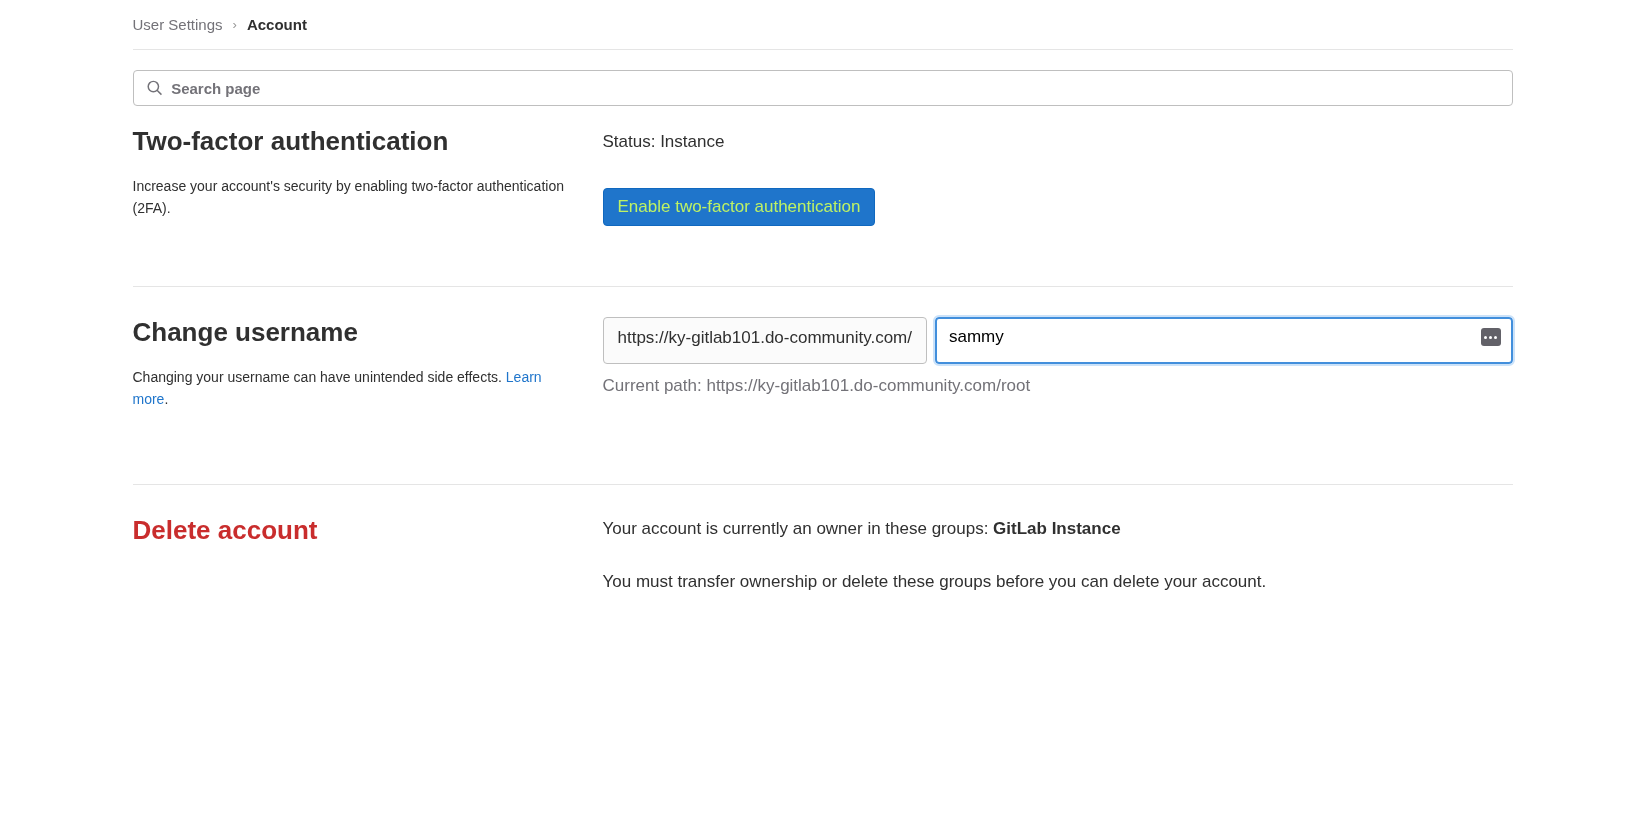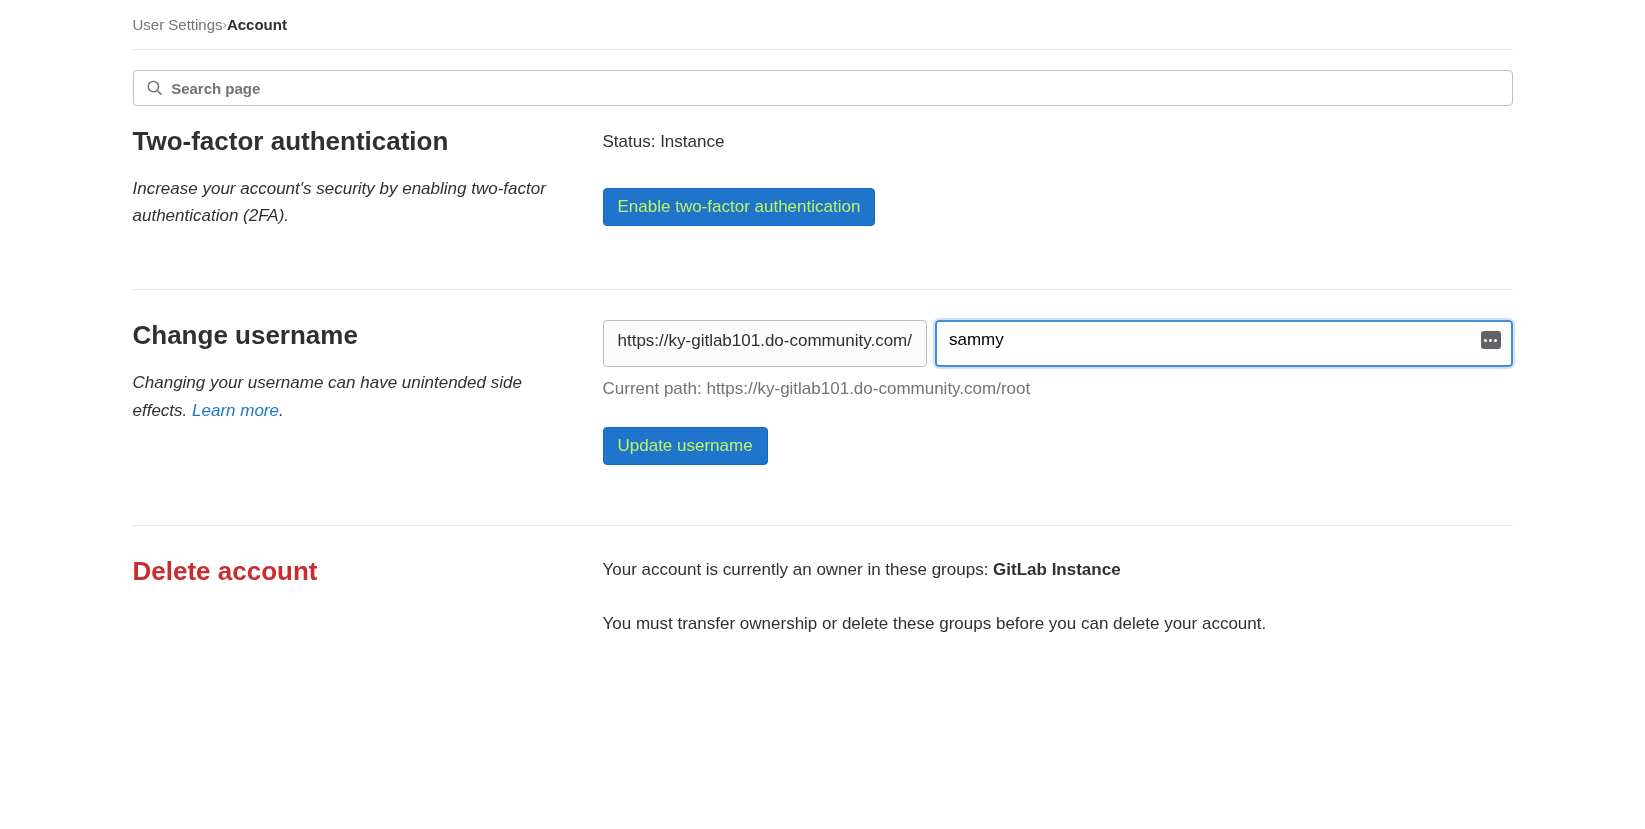--- a/index.html
+++ b/index.html
@@ -13,20 +13,21 @@
     max-width: 1460px;
     margin: 0 auto;
     padding: 12px 40px 40px 40px;
   }
   .breadcrumb {
     display: flex;
     align-items: center;
     font-size: 15px;
     color: #737278;
     padding: 4px 0 16px 0;
+    gap: 10px;
   }
   .breadcrumb .current {
     font-weight: 600;
     color: #303030;
   }
   .breadcrumb .sep {
     color: #999;
     font-size: 13px;
   }
   hr.divider {
@@ -80,24 +81,23 @@
   .section-title {
     font-size: 26px;
     font-weight: 700;
     color: #303030;
     margin-bottom: 18px;
   }
   .section-title.danger {
     color: #c92d2d;
   }
   .section-desc {
-    font-size: 17px;
+    font-size: 14px;
     line-height: 1.6;
     color: #303030;
-    font-style: italic;
   }
   .section-desc a {
     color: #1f75cb;
     text-decoration: none;
   }
   .status-line {
     font-size: 17px;
     margin-bottom: 36px;
     margin-top: 6px;
   }
@@ -236,21 +236,20 @@
         <div class="path-input-wrap">
           <input type="text" value="sammy" style="">
           <div class="kebab-icon">
             <span></span>
               <span></span>
               <span></span>
           </div>
         </div>
       </div>
       <div class="help-text">Current path: https://ky-gitlab101.do-community.com/root</div>
-      <button class="btn-primary">Update username</button>
     </div>
   </div>
 
   <hr class="section-divider">
 
   <div class="section">
     <div class="section-left">
       <h2 class="section-title danger">Delete account</h2>
     </div>
     <div class="section-right">

